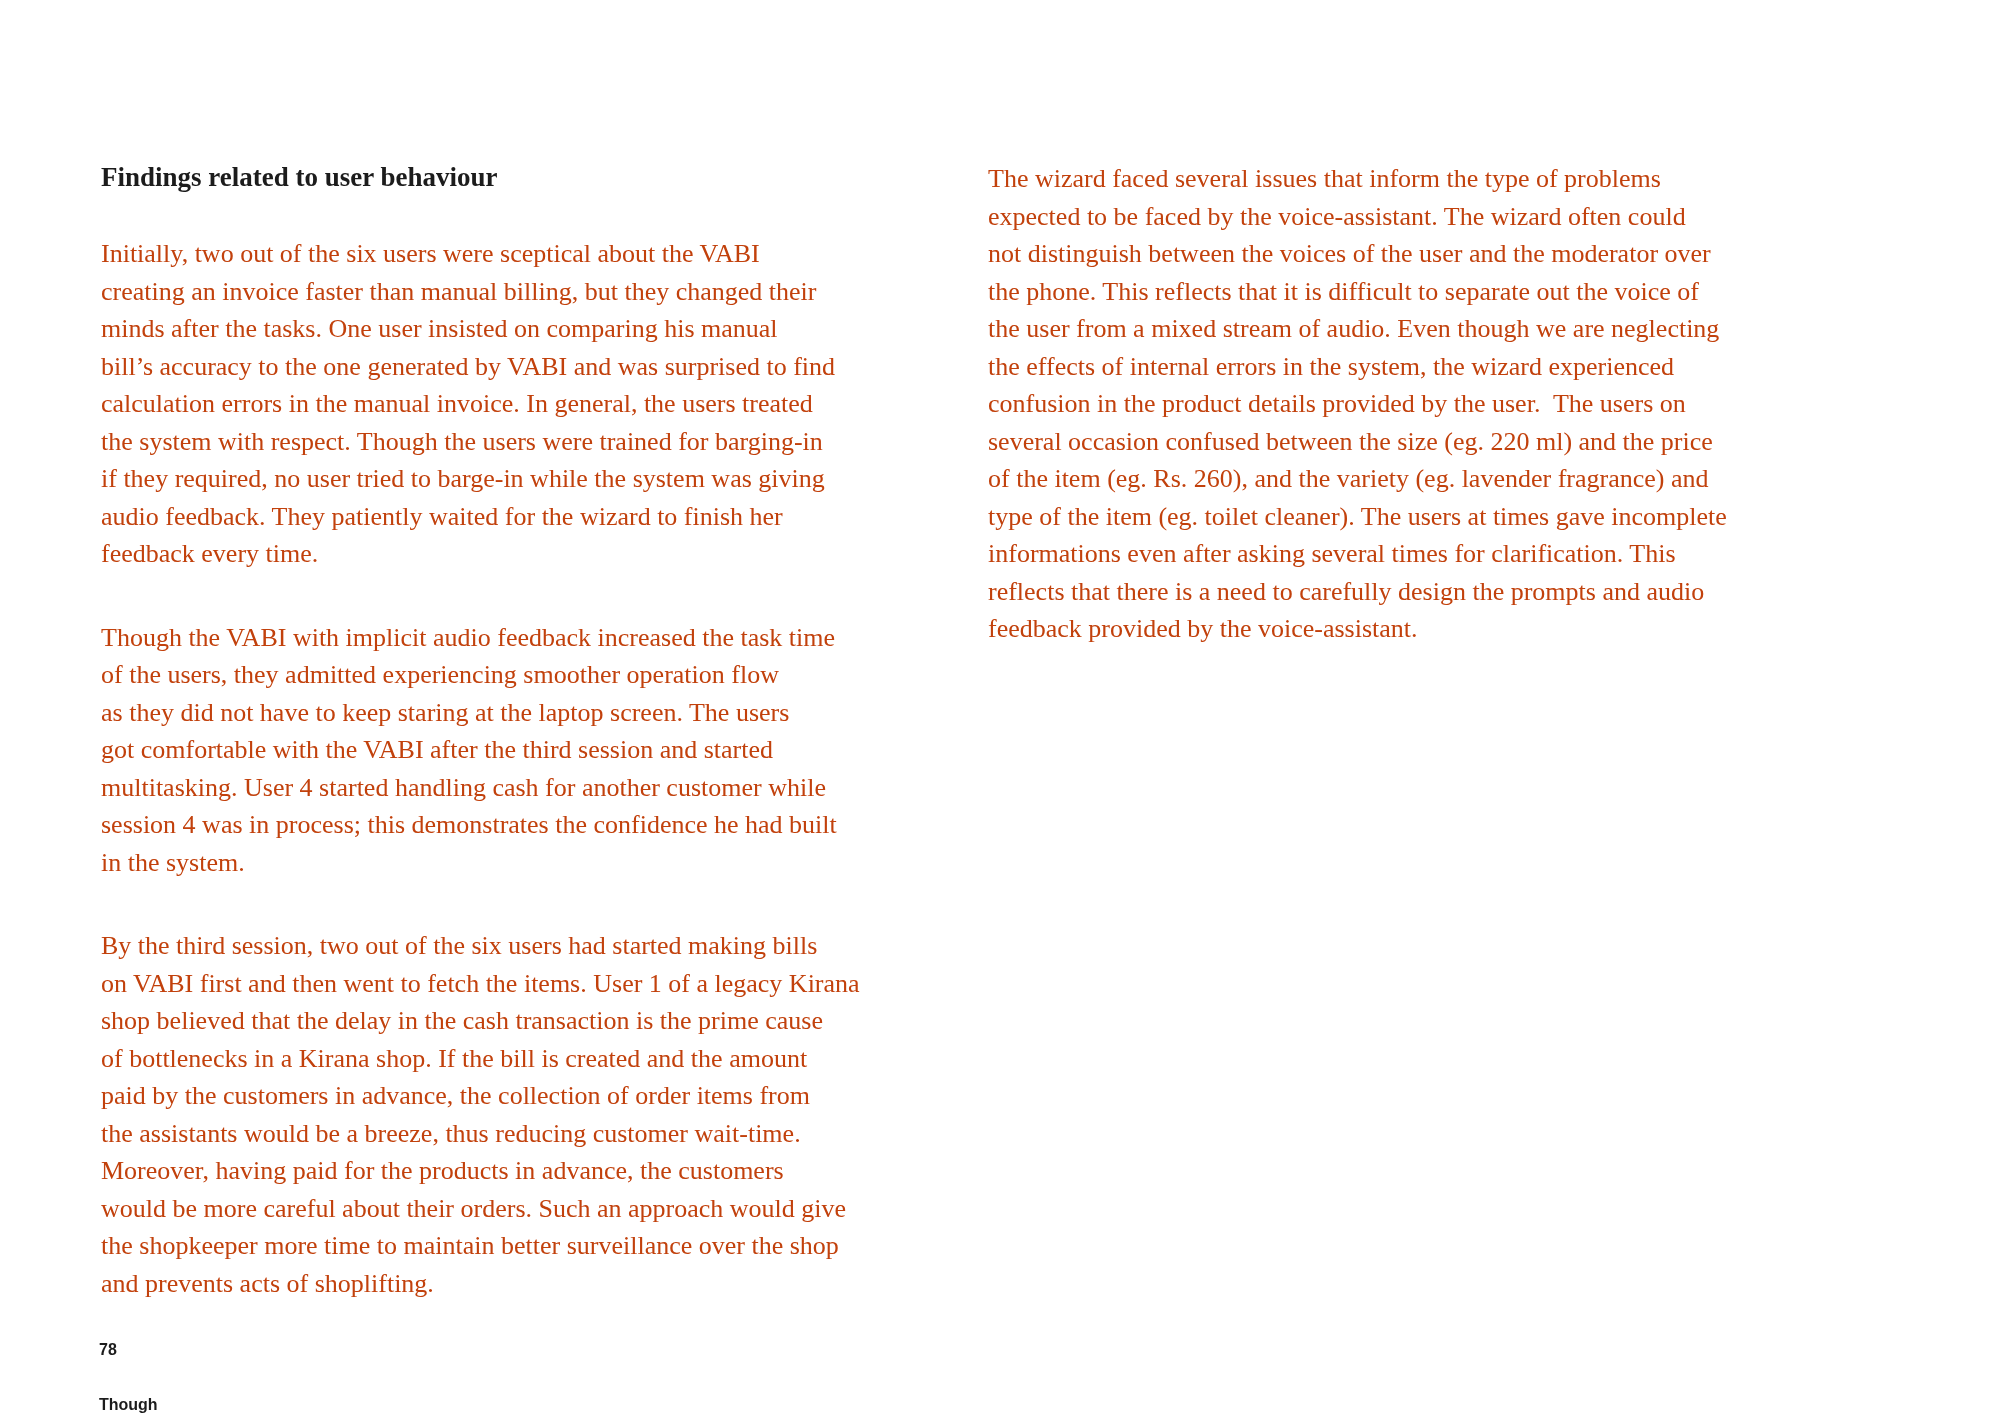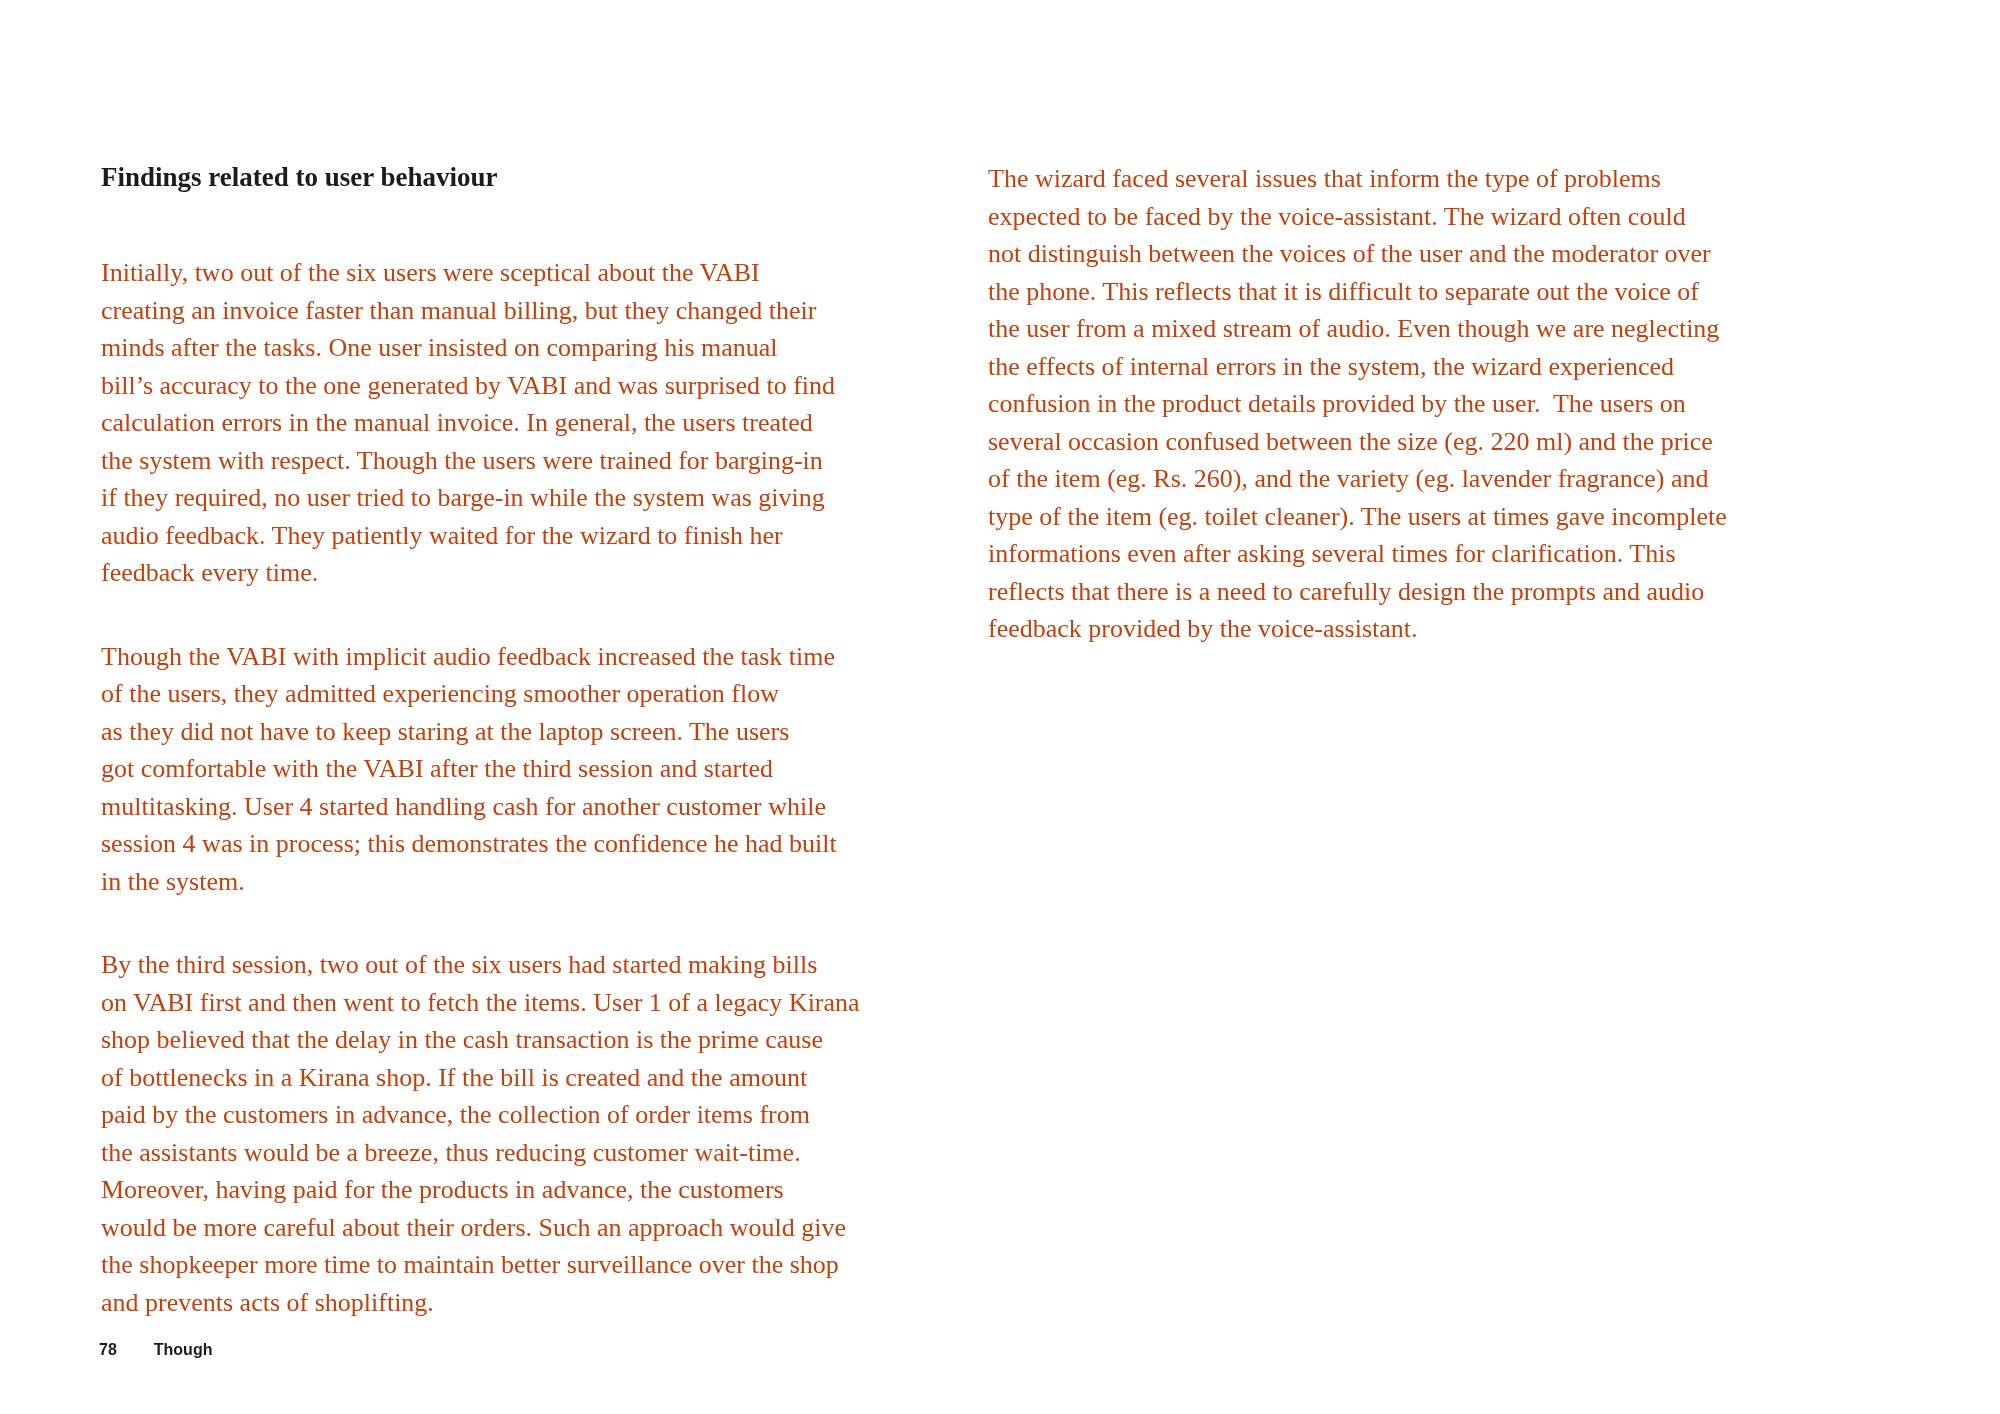--- a/index.html
+++ b/index.html
@@ -19,41 +19,42 @@
     position: absolute;
     top: 160px;
     width: 890px;
   }
   .column-left  { left: 101px; }
   .column-right { left: 988px; }
   .section-heading {
     font-size: 27px;
     font-weight: 700;
     line-height: 34px;
-    margin-bottom: 60px;
+    margin-bottom: 41px;
     color: #1c1c1c;
   }
   .body-paragraph {
     font-size: 26px;
     line-height: 37.5px;
     white-space: pre-wrap;
     margin-bottom: 46px;
     color: #c2410c;
   }
   .footer {
     position: absolute;
     left: 99px;
     top: 1341px;
     display: flex;
     align-items: baseline;
     gap: 37px;
     font-family: "Liberation Sans", "DejaVu Sans", sans-serif;
     font-size: 16px;
     font-weight: 700;
     color: #1c1c1c;
+    flex-direction: column;
   }
 </style>
 </head>
 <body>
 
 <div class="page">
 
   <div class="column column-left">
     <h2 class="section-heading">Findings related to user behaviour</h2>
     <p class="body-paragraph">Initially, two out of the six users were sceptical about the VABI

